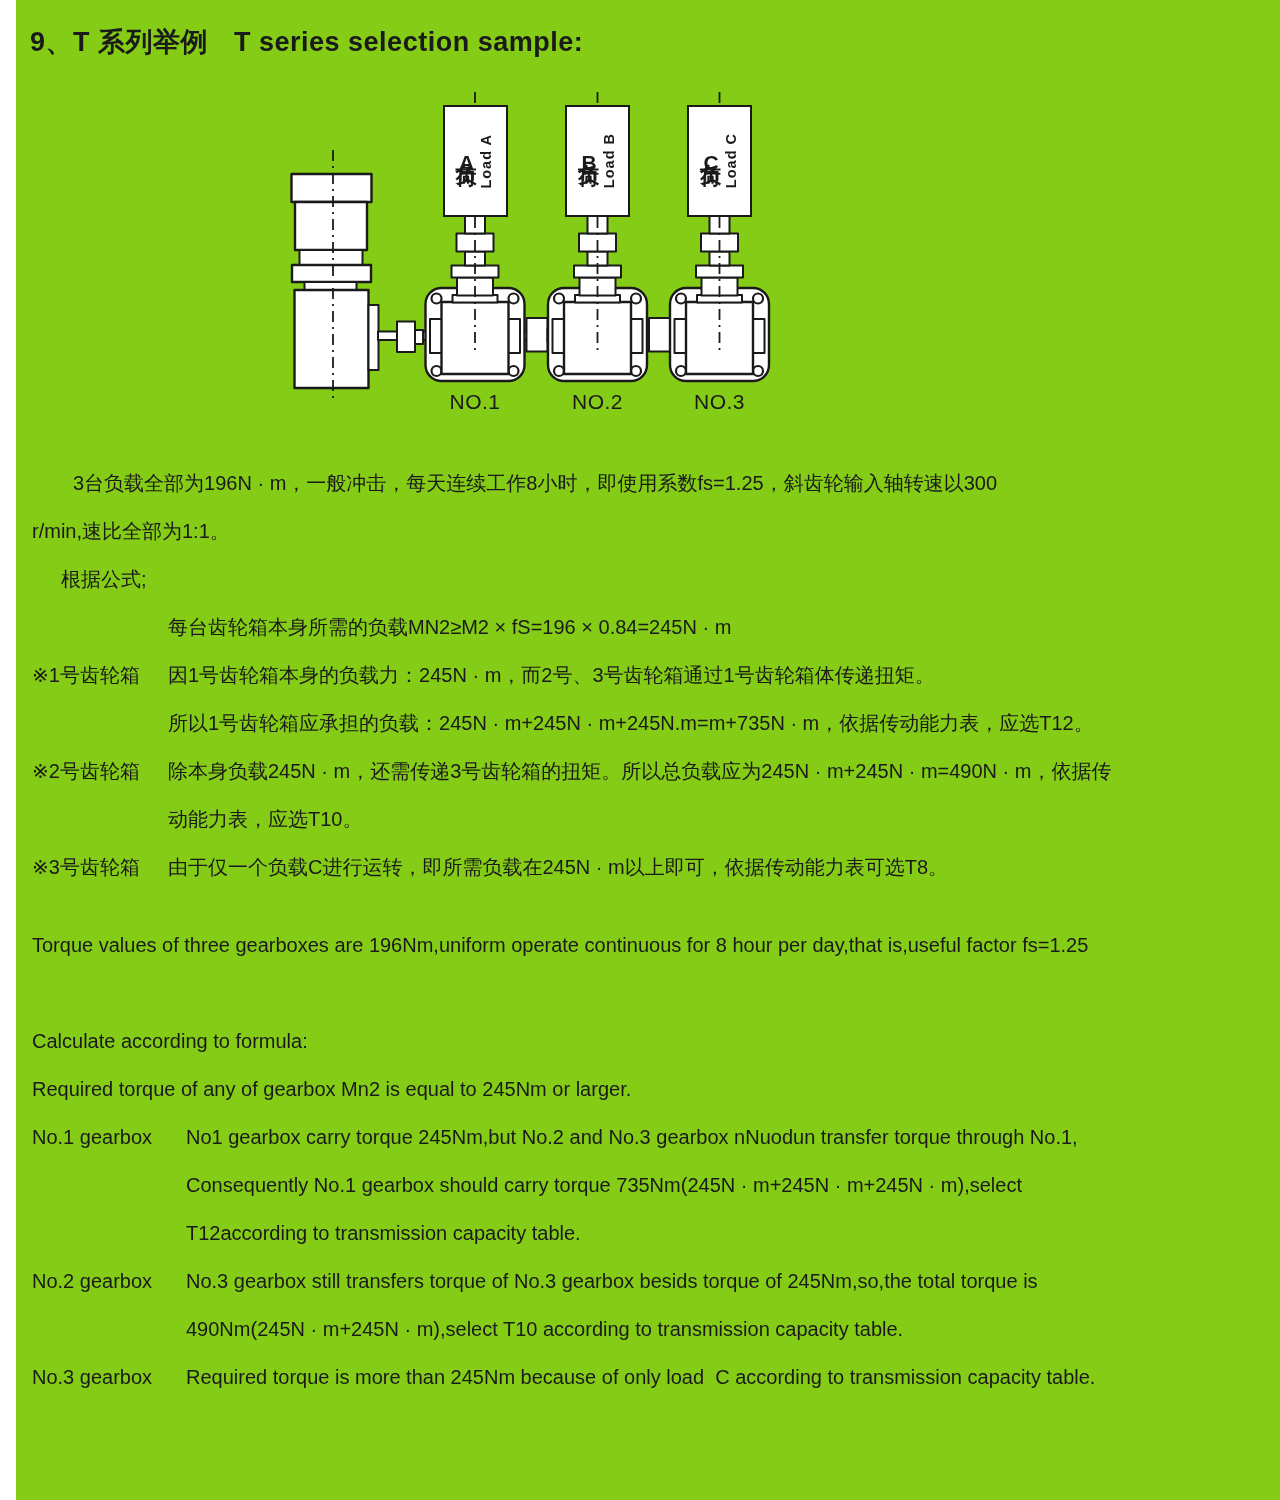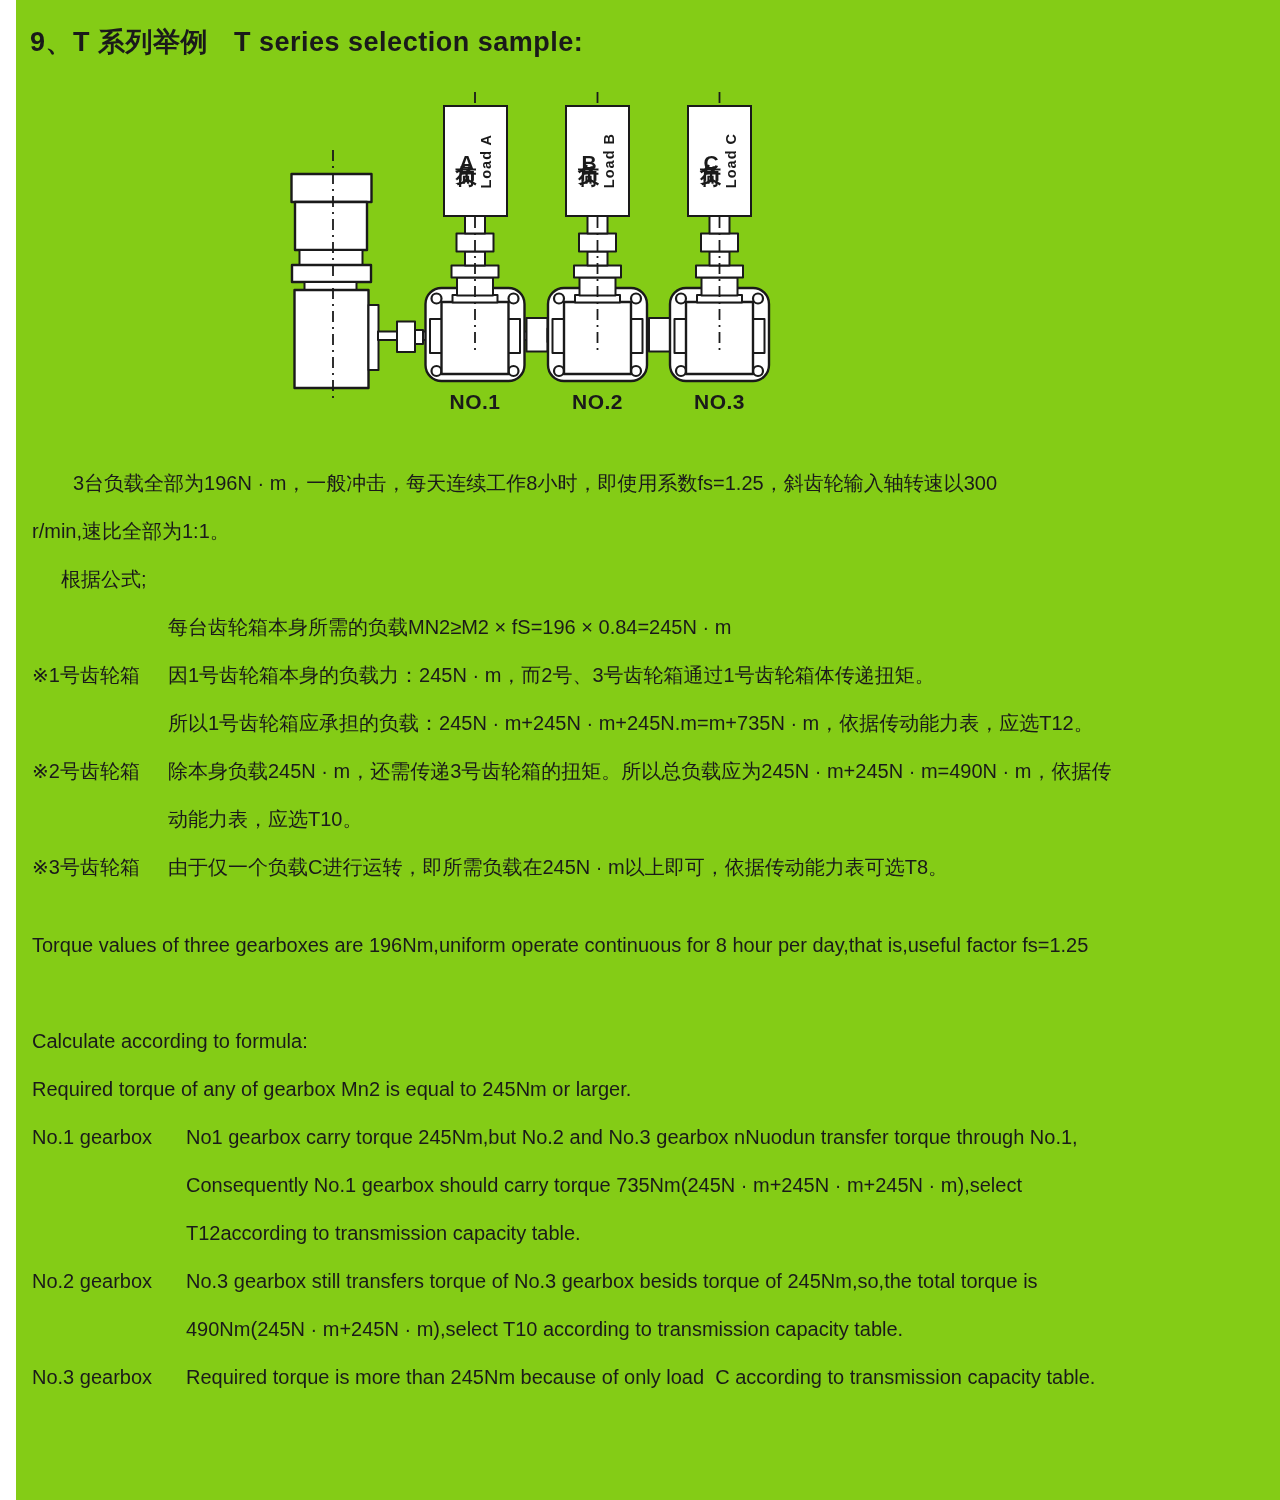--- a/index.html
+++ b/index.html
@@ -15,21 +15,21 @@
   #diagram svg{position:absolute;left:0;top:0;}
   .s{fill:#fff;stroke:#1a1a1a;stroke-width:2.4;stroke-linejoin:round;}
   .s2{fill:#fff;stroke:#1a1a1a;stroke-width:2;stroke-linejoin:round;}
   .hole{fill:#fff;stroke:#1a1a1a;stroke-width:2.2;}
   .cl{fill:none;stroke:#1a1a1a;stroke-width:1.8;stroke-dasharray:11 5 2 5;}
 
   .loadbox{position:absolute;top:105px;width:65px;height:112px;border:2.5px solid #1a1a1a;
            box-sizing:border-box;display:flex;align-items:center;justify-content:center;background:#fff;}
   .load-zh{writing-mode:vertical-rl;text-orientation:upright;font-size:21px;font-weight:bold;letter-spacing:2px;line-height:1;}
   .load-en{writing-mode:vertical-rl;transform:rotate(180deg);font-size:14.5px;font-weight:bold;letter-spacing:1px;margin-left:1px;}
-  .gblabel{position:absolute;top:390px;width:90px;text-align:center;font-size:21px;font-weight:bold;letter-spacing:.5px;}
+  .gblabel{position:absolute;top:390px;width:90px;text-align:center;font-size:21px;font-weight:normal;letter-spacing:.5px;}
 
   
   .ln{position:absolute;left:0;width:1280px;height:30px;font-size:20px;line-height:30px;white-space:pre;}
   .ln .lbl{position:absolute;left:16px;white-space:pre;}
   .ln .txt{display:inline-block;white-space:pre;}
   .ml16{margin-left:16px;} .ml45{margin-left:45px;} .ml57{margin-left:57px;}
   .ml152{margin-left:152px;} .ml170{margin-left:170px;}
   .en{font-size:20px;}
 </style>
 </head>

